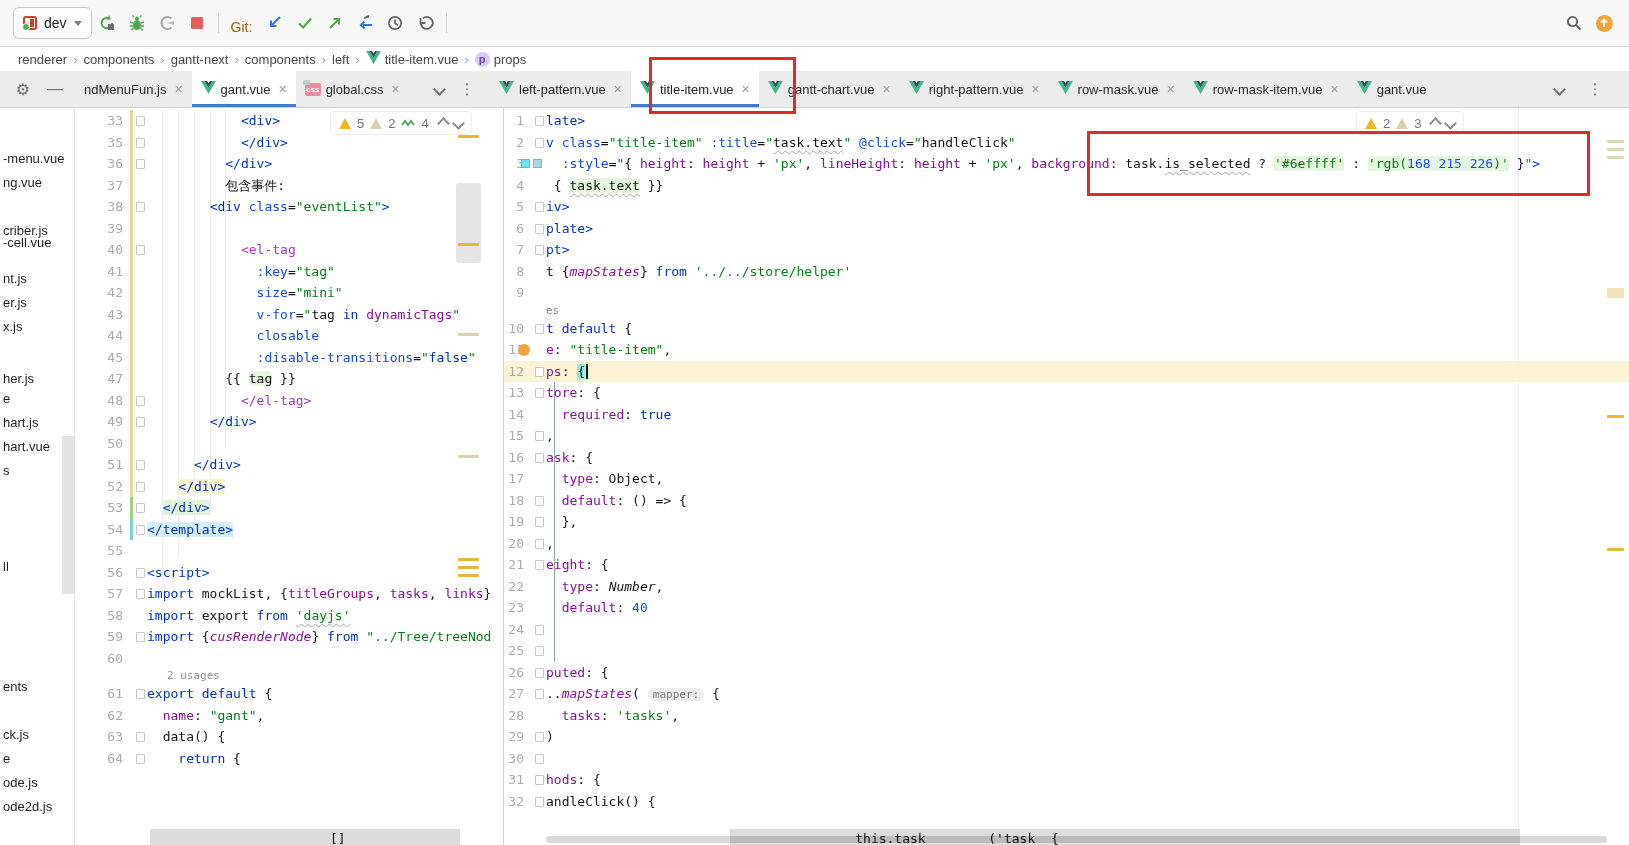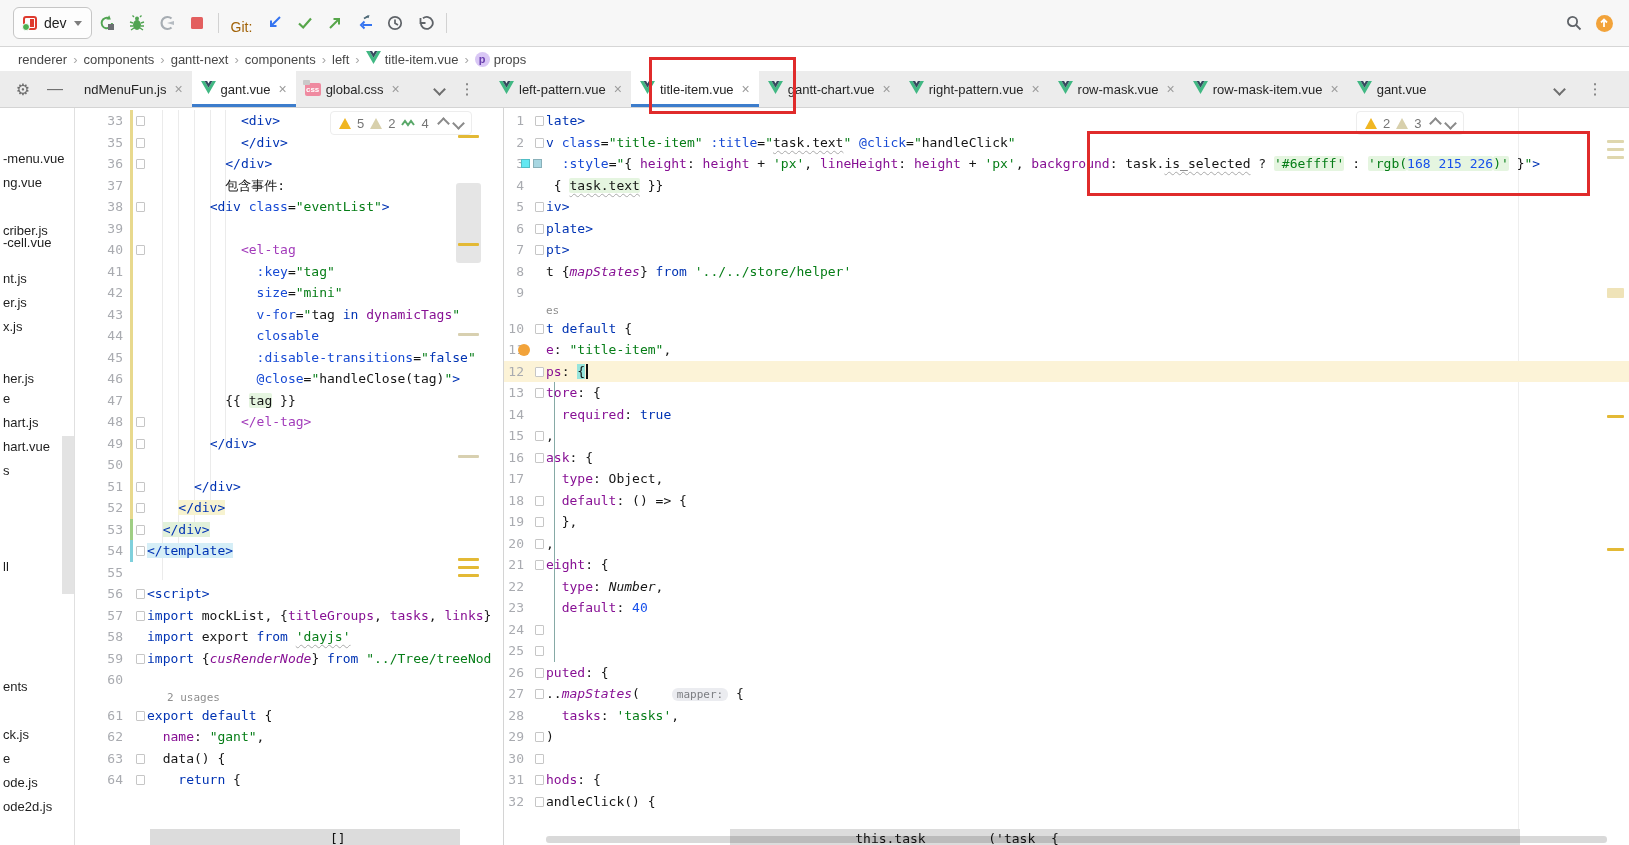--- a/index.html
+++ b/index.html
@@ -90,21 +90,21 @@
   .tk-s{color:#067d17;}
   .tk-n{color:#1750eb;}
   .tk-f{color:#871094;}
   .tk-i{font-style:italic;}
   .tk-w{text-decoration:underline wavy 1px #a9a9a9;text-underline-offset:3px;margin-top:8px;}
   .tk-hg{background:#e5f5e0;border-radius:2px;}
   .tk-bgy{background:#f7f3d0;}
   .tk-bgg{background:#e2f1da;}
   .tk-bgc{background:#d5eef7;}
   .tk-bm{background:#97e5dc;}
-  .tk-inlay{background:#ebecf0;color:#7c7e82;border-radius:6px;padding:0 5px;font-size:11px;margin-left:24px;}
+  .tk-inlay{background:#ebecf0;color:#7c7e82;border-radius:6px;padding:0 5px;font-size:11px;}
   .caret{display:inline-block;width:2px;height:15px;background:#111;vertical-align:text-bottom;margin-left:1px;}
 
   .iguide{position:absolute;width:1px;background:#ebebeb;}
   .iguide.sel{background:#86aaa6;}
   .wrapguide{position:absolute;width:1px;background:#eeeeee;top:0;bottom:0;}
 
   .stripe-mark{position:absolute;border-radius:1px;}
   .vthumb{position:absolute;background:rgba(0,0,0,.10);border-radius:3px;}
   .hscroll{position:absolute;height:7px;background:rgba(0,0,0,.15);border-radius:3px;}
 
@@ -455,27 +455,20 @@
         </div>
         <div class="row">
           <div class="gut">
             <span class="num">45</span>
             <span class="chbar ch-y"></span>
           </div>
           <span class="code"><span class="tk-p">              </span><span class="tk-a">:disable-transitions</span><span class="tk-p">=</span><span class="tk-s">"</span><span class="tk-k">false</span><span class="tk-s">"</span></span>
         </div>
         <div class="row">
           <div class="gut">
-            <span class="num">46</span>
-            <span class="chbar ch-y"></span>
-          </div>
-          <span class="code"><span class="tk-p">              </span><span class="tk-a">@close</span><span class="tk-p">=</span><span class="tk-s">"</span><span class="tk-p">handleClose(tag)</span><span class="tk-s">"</span><span class="tk-t">&gt;</span></span>
-        </div>
-        <div class="row">
-          <div class="gut">
             <span class="num">47</span>
             <span class="chbar ch-y"></span>
           </div>
           <span class="code"><span class="tk-p">          {{ </span><span class="tk-p tk-hg">tag</span><span class="tk-p"> }}</span></span>
         </div>
         <div class="row">
           <div class="gut">
             <span class="num">48</span>
             <span class="chbar ch-y"></span>
             <span class="fold"></span>

